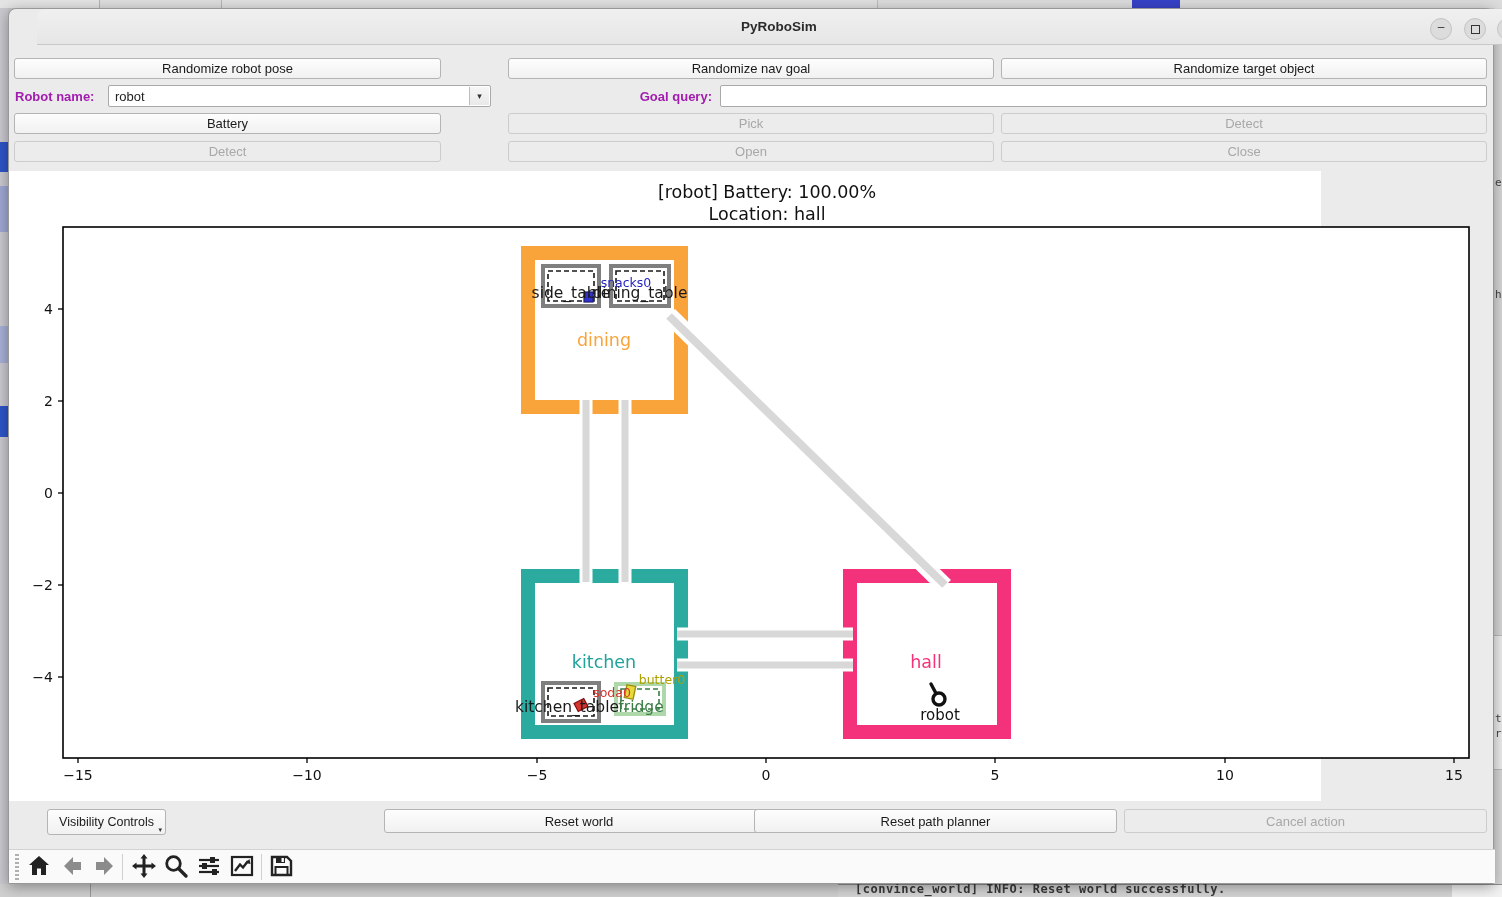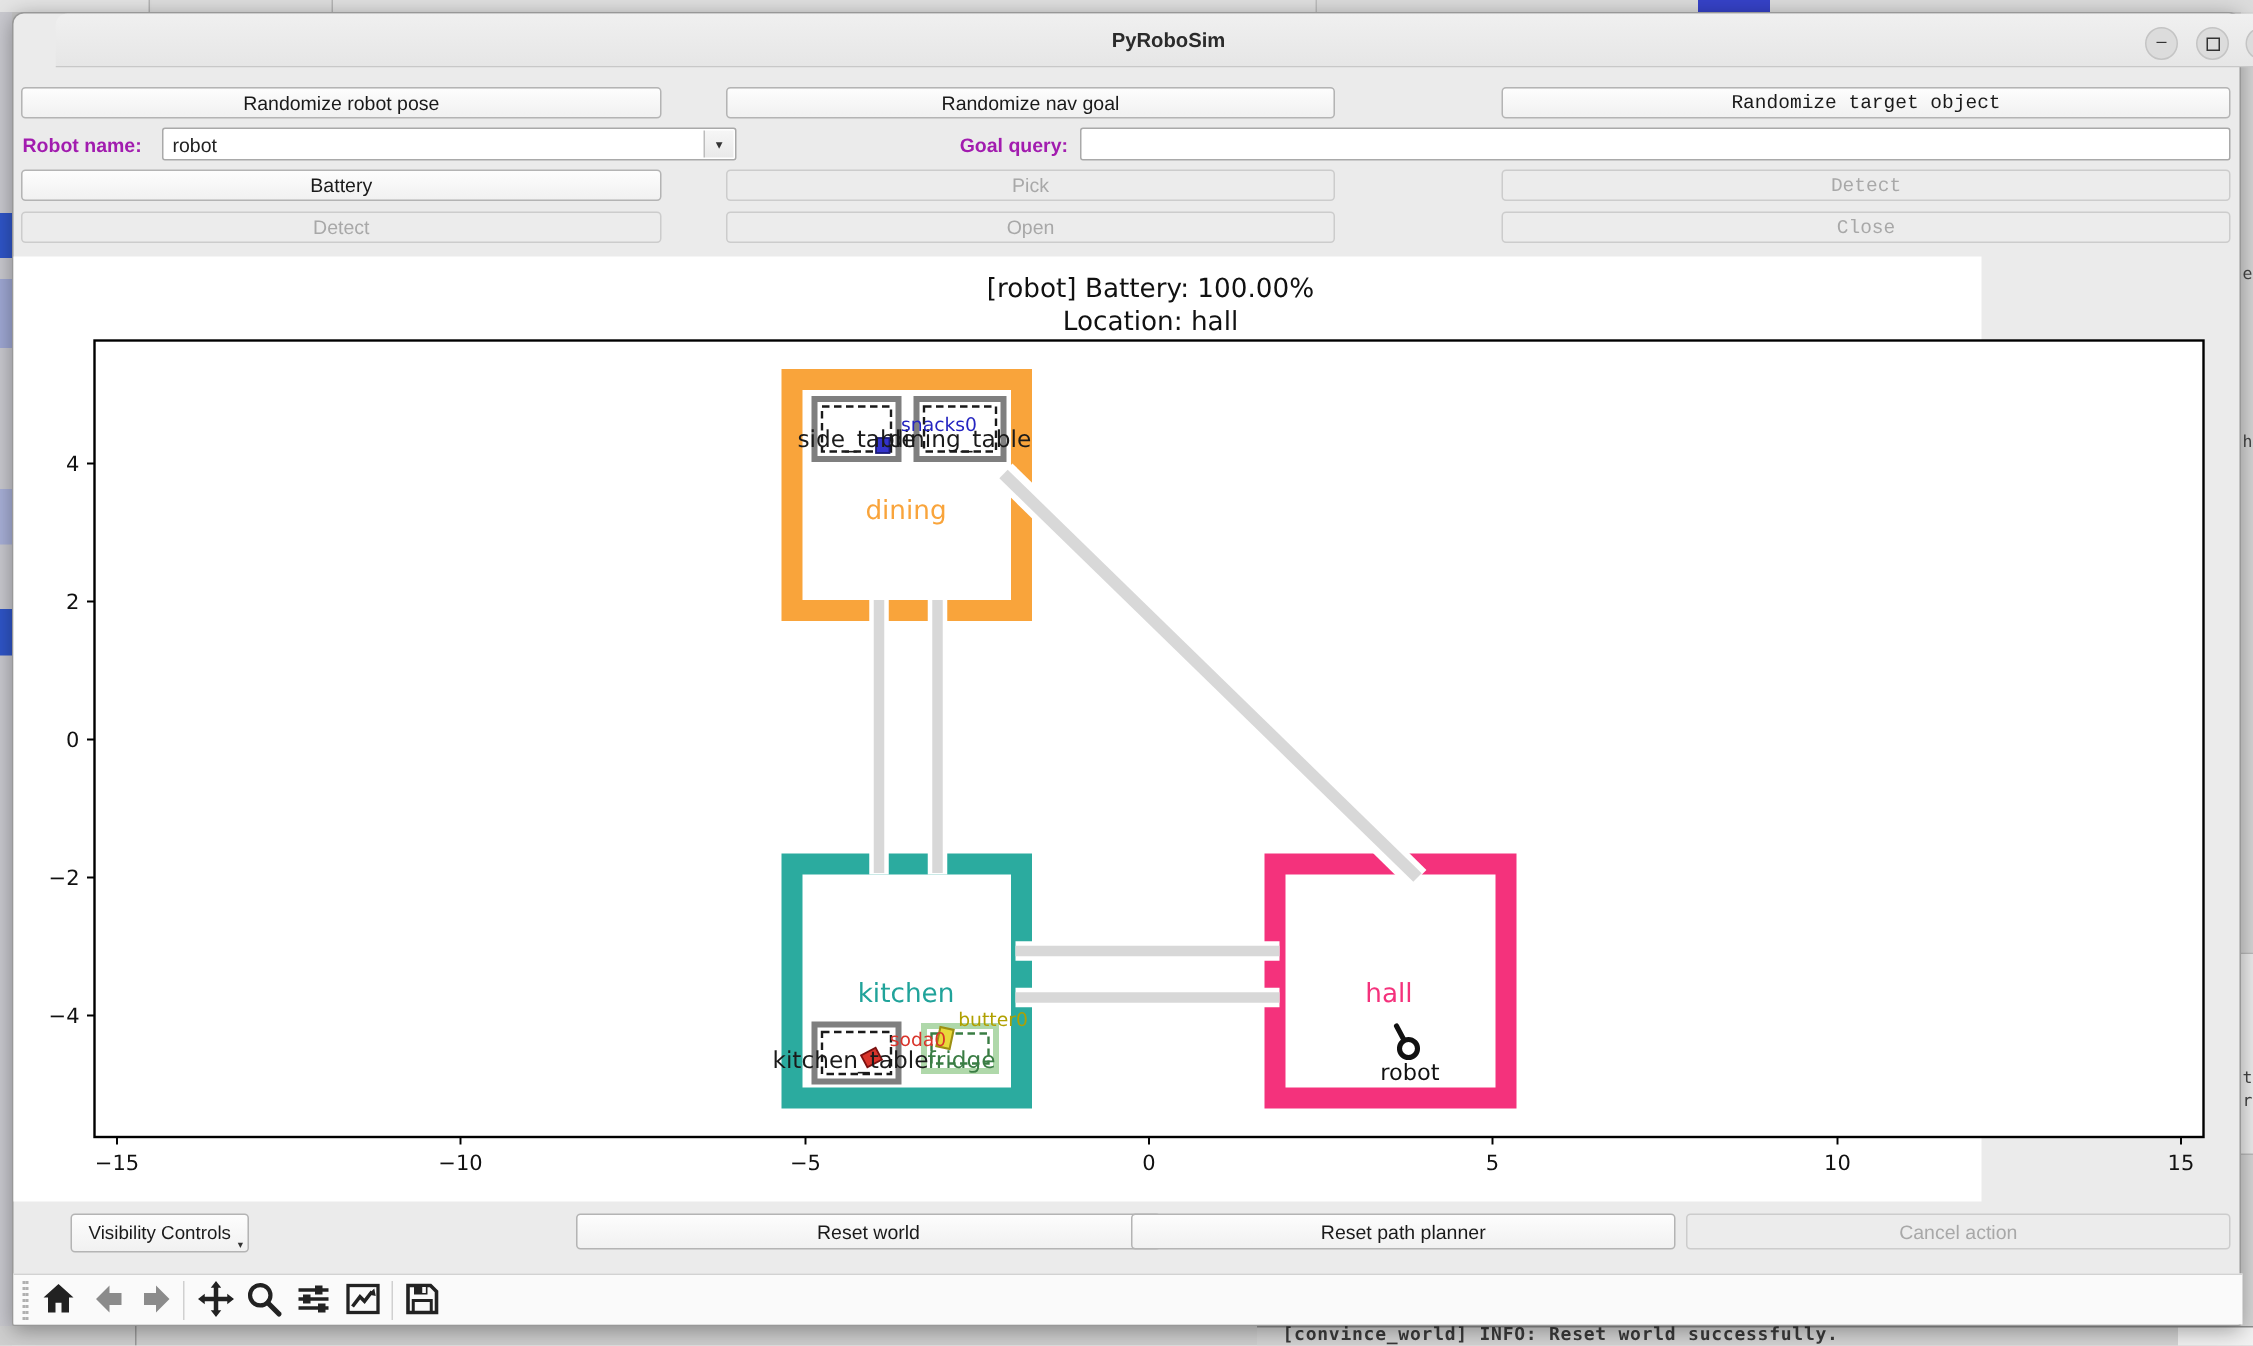--- a/index.html
+++ b/index.html
@@ -40,21 +40,21 @@
             font-size:12px; color:#333; }
   .winbtn.min { left:1393px; } .winbtn.max { left:1427px; } .winbtn.close { left:1460px; }
   .winbtn .sq { width:9px; height:9px; border:1.4px solid #333; }
   .winbtn.min span { position:relative; top:-2px; }
 
   
   .btn { position:absolute; display:flex; align-items:center; justify-content:center;
          background:linear-gradient(#fdfdfd,#f1f1f1); border:1px solid #b4b4b4; border-radius:3px;
          font-size:13px; color:#1a1a1a; cursor:default; }
   .btn.disabled { background:#ececec; color:#a8a8a8; border-color:#cccccc; }
-  .col1 { left:5px; width:427px; } .col2 { left:475px; width:406px; } .col3 { left:992px; width:486px;font-family:Liberation Mono, monospace; }
+  .col1 { left:5px; width:427px; } .col2 { left:499px; width:486px; } .col3 { left:992px; width:486px; }
   .row1 { top:49px; height:21px; } .row3 { top:104px; height:21px; } .row4 { top:132px; height:21px; }
   .field-label { position:absolute; font-size:13px; font-weight:bold; color:#a21caf; }
   .combobox { position:absolute; left:99px; top:76px; width:383px; height:22px; background:#fff;
               border:1px solid #a9a9a9; border-radius:2px; font-size:13px; color:#222; }
   .combobox .val { position:absolute; left:6px; top:3px; }
   .combobox .arrow-btn { position:absolute; right:1px; top:1px; width:20px; height:18px;
               background:linear-gradient(#f6f6f6,#e9e9e9); border-left:1px solid #bdbdbd;
               display:flex; align-items:center; justify-content:center; font-size:9px; color:#333; }
   .text-input { position:absolute; left:711px; top:76px; width:767px; height:22px; background:#fff;
                 border:1px solid #a9a9a9; border-radius:2px; font-size:13px; padding:0 5px;

